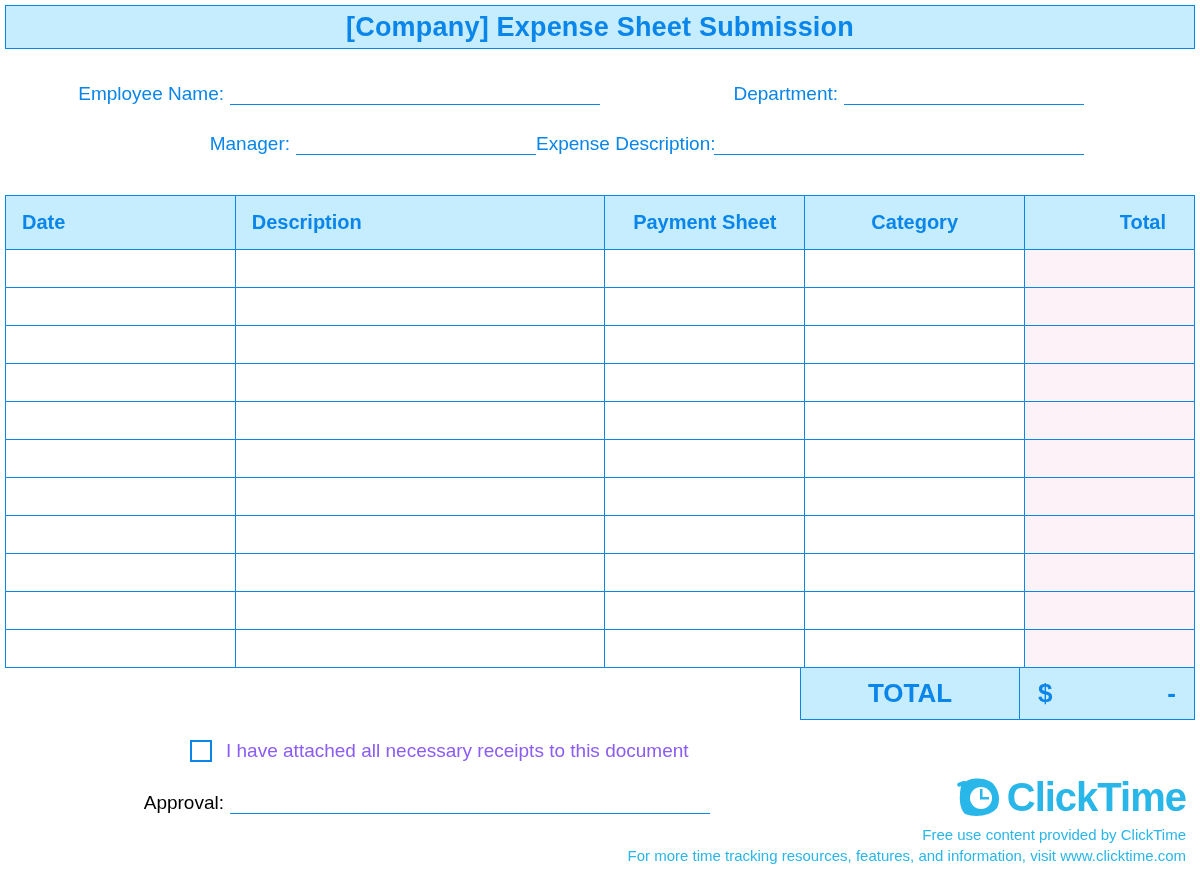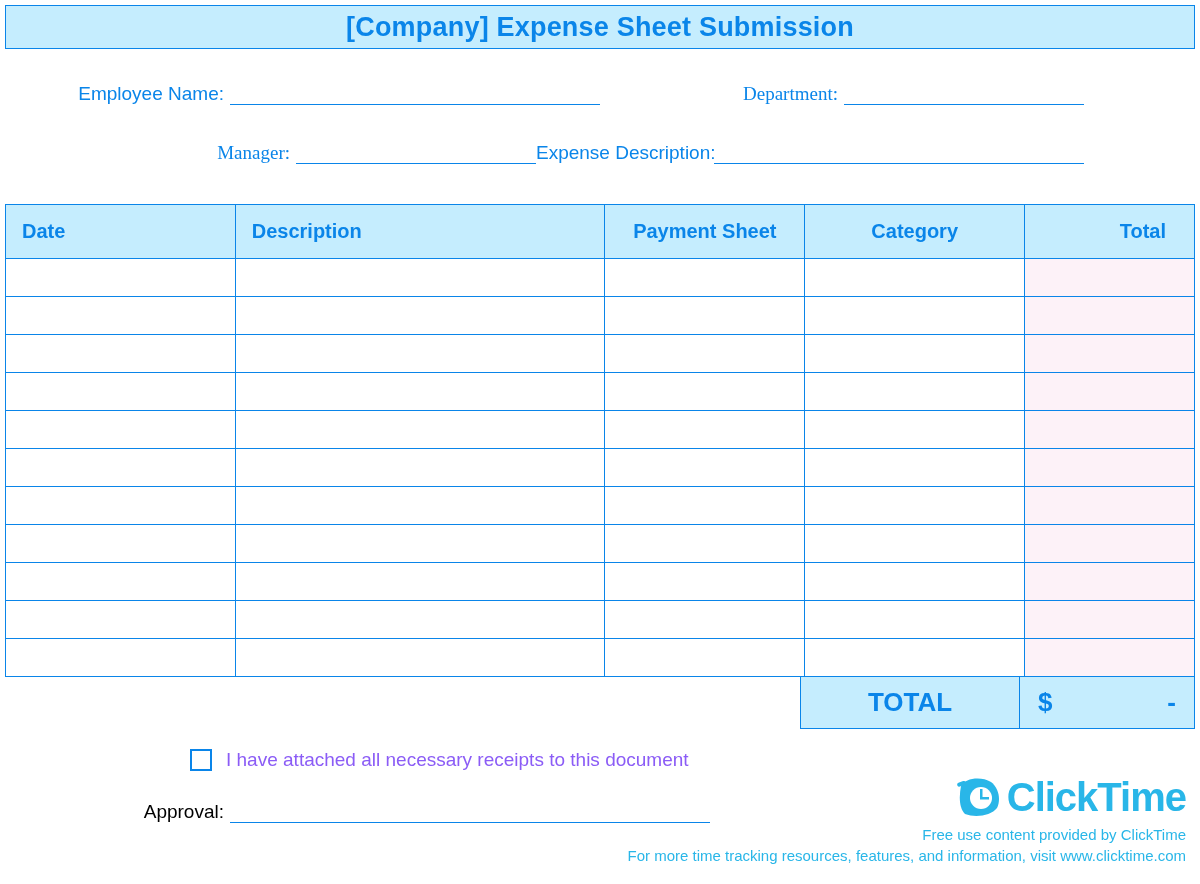--- a/index.html
+++ b/index.html
@@ -24,37 +24,37 @@
   font-size: 27px;
   font-weight: bold;
   color: #0a85e9;
   letter-spacing: 0.2px;
 }
 .meta-section {
   padding: 34px 150px 18px 52px;
 }
 .meta-row {
   display: flex;
-  margin-bottom: 37px;
+  margin-bottom: 28px;
 }
 .meta-field {
   display: flex;
   align-items: flex-end;
 }
 .meta-field.left { width: 550px; }
 .meta-field.right { margin-left: 66px; }
 .meta-label {
   font-size: 19px;
   color: #0a85e9;
   text-align: right;
   padding-right: 6px;
   white-space: nowrap;
 }
 .meta-field.left .meta-label { width: 178px; }
-.meta-field.right .meta-label { width: 178px; font-family: Liberation Serif, serif; }
+.meta-field.right .meta-label { width: 178px; }
 .meta-input {
   border: none;
   border-bottom: 1.5px solid #0a85e9;
   background: transparent;
   height: 22px;
   font-size: 18px;
   color: #0a85e9;
 }
 .meta-field.left .meta-input { width: 370px; }
 .meta-field.right .meta-input { width: 240px; }

